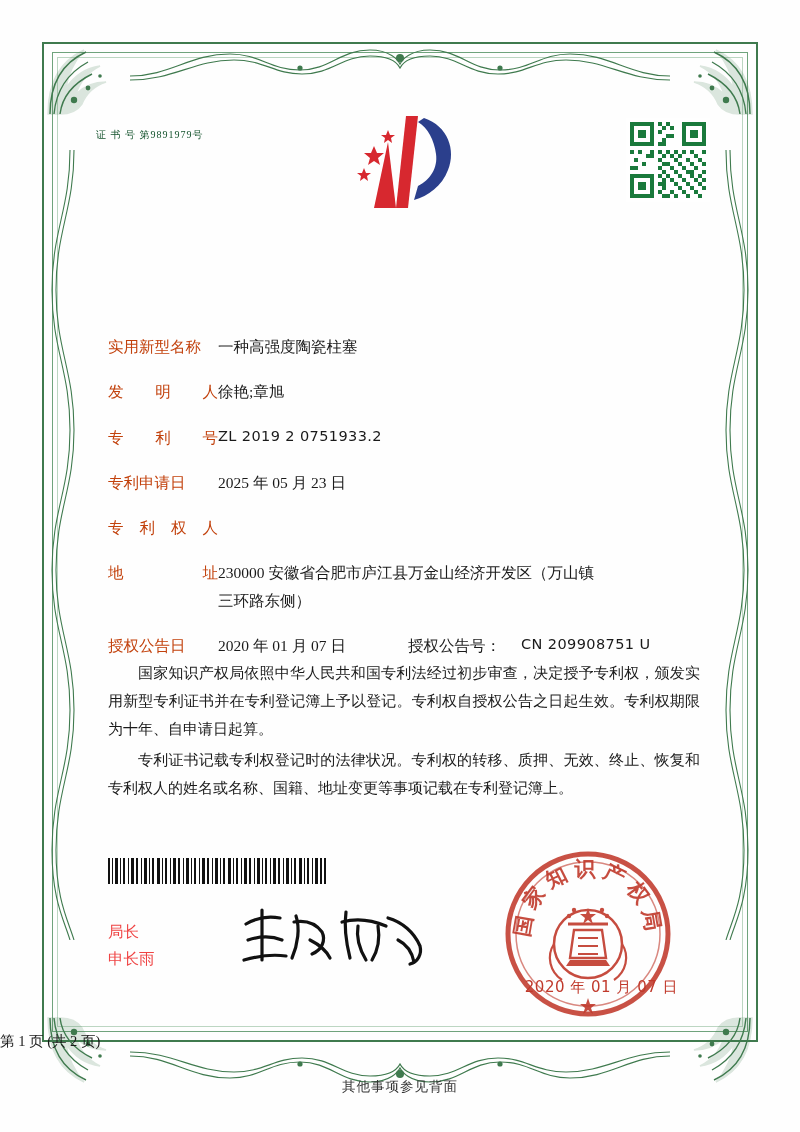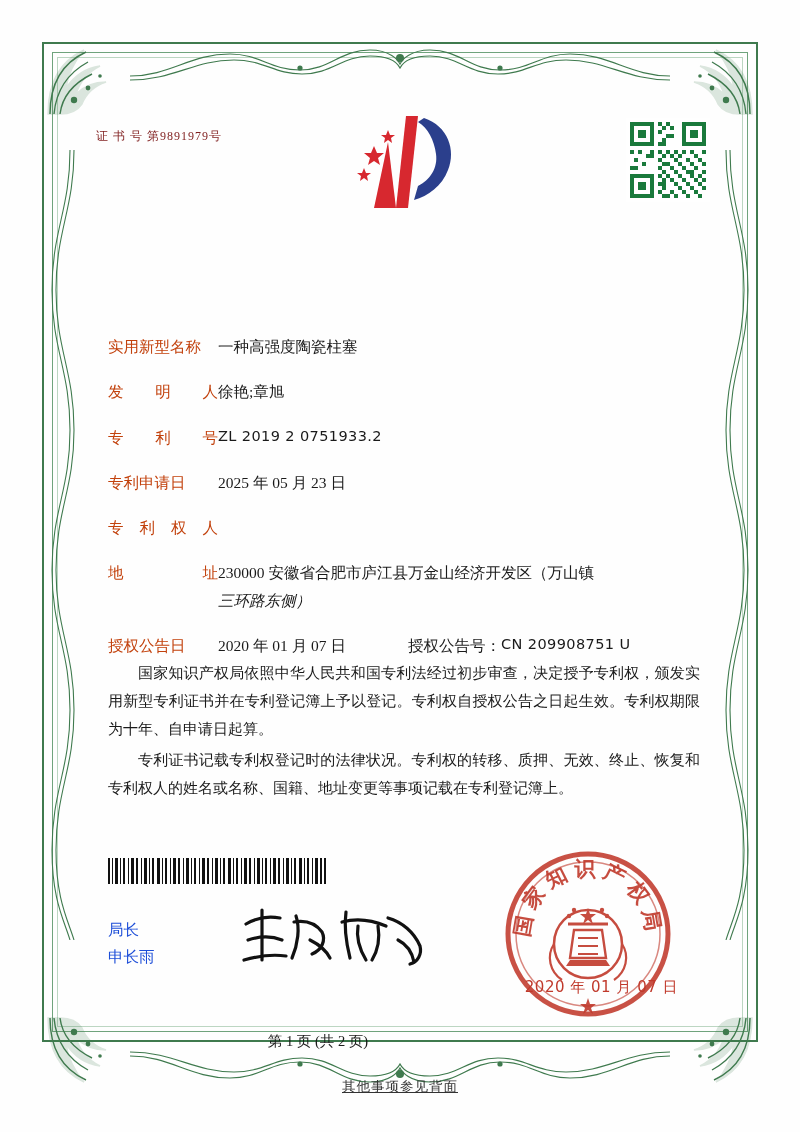--- a/index.html
+++ b/index.html
@@ -89,23 +89,23 @@
     width: 34px; height: 790px;
     color: #3f7a4e;
     transform: scaleX(-1);
   }
   .edge-left svg, .edge-right svg { display:block; width:100%; height:100%; }
 
   
   .cert-no {
     position: absolute;
     left: 96px; top: 128px;
-    font-size: 12px;
+    font-size: 10px;
     letter-spacing: 1px;
-    color: #7f1d1d;
+    color: #14532d;
     white-space: nowrap;
   }
 
   .logo {
     position: absolute;
     left: 352px; top: 112px;
     width: 108px; height: 100px;
   }
   .logo svg { display:block; width:100%; height:100%; }
 
@@ -160,33 +160,32 @@
     white-space: normal;
   }
   .field-value.mono {
     font-family: "DejaVu Sans", sans-serif;
     font-size: 14.5px;
     letter-spacing: 0.4px;
   }
   .addr-line2 {
     display: block;
     margin-top: 4px;
-    font-style: italic;
   }
 
   .grant-row {
     display: flex;
     align-items: flex-end;
     margin-bottom: 10px;
     white-space: nowrap;
   }
   .grant-left { width: 300px; flex: 0 0 300px; display:flex; }
   .grant-left .field-label { width: 110px; flex: 0 0 110px; }
   .grant-right { display:flex; }
-  .grant-right .lbl { margin-right: 0; }
+  .grant-right .lbl { margin-right: 20px; }
 
   
   .body-text {
     position: absolute;
     left: 108px; top: 660px;
     width: 592px;
     font-size: 15px;
     line-height: 1.85;
     text-align: justify;
     color: #1a1a1a;
@@ -203,22 +202,21 @@
     width: 218px; height: 26px;
   }
   .barcode svg { display:block; width:100%; height:100%; }
 
   
   .sign-label {
     position: absolute;
     left: 108px; top: 918px;
     font-size: 15.5px;
     line-height: 1.75;
-    color: #1d4ed8;
-    font-family: Liberation Mono, monospace;
+    color: #ef4444;
   }
   .signature {
     position: absolute;
     left: 238px; top: 900px;
     width: 190px; height: 72px;
     color: #111;
   }
   .signature svg { display:block; width:100%; height:100%; }
 
   
@@ -236,33 +234,31 @@
     color: #c0392b;
     letter-spacing: 0.5px;
     white-space: nowrap;
   }
 
   
   .page-num {
     position: absolute;
     left: 0; top: 1032px;
     width: 636px;
-    text-align: center;
     font-size: 14.5px;
     color: #1a1a1a;
   }
   .footnote {
     position: absolute;
     left: 0; top: 1078px;
     width: 800px;
     text-align: center;
     font-size: 13.5px;
     color: #333;
     letter-spacing: 1px;
-    text-decoration: underline;
   }
 </style>
 </head>
 <body>
 
 <div class="page">
 
   <div class="frame-outer"></div>
   <div class="frame-inner"></div>
   <div class="frame-hair"></div>

